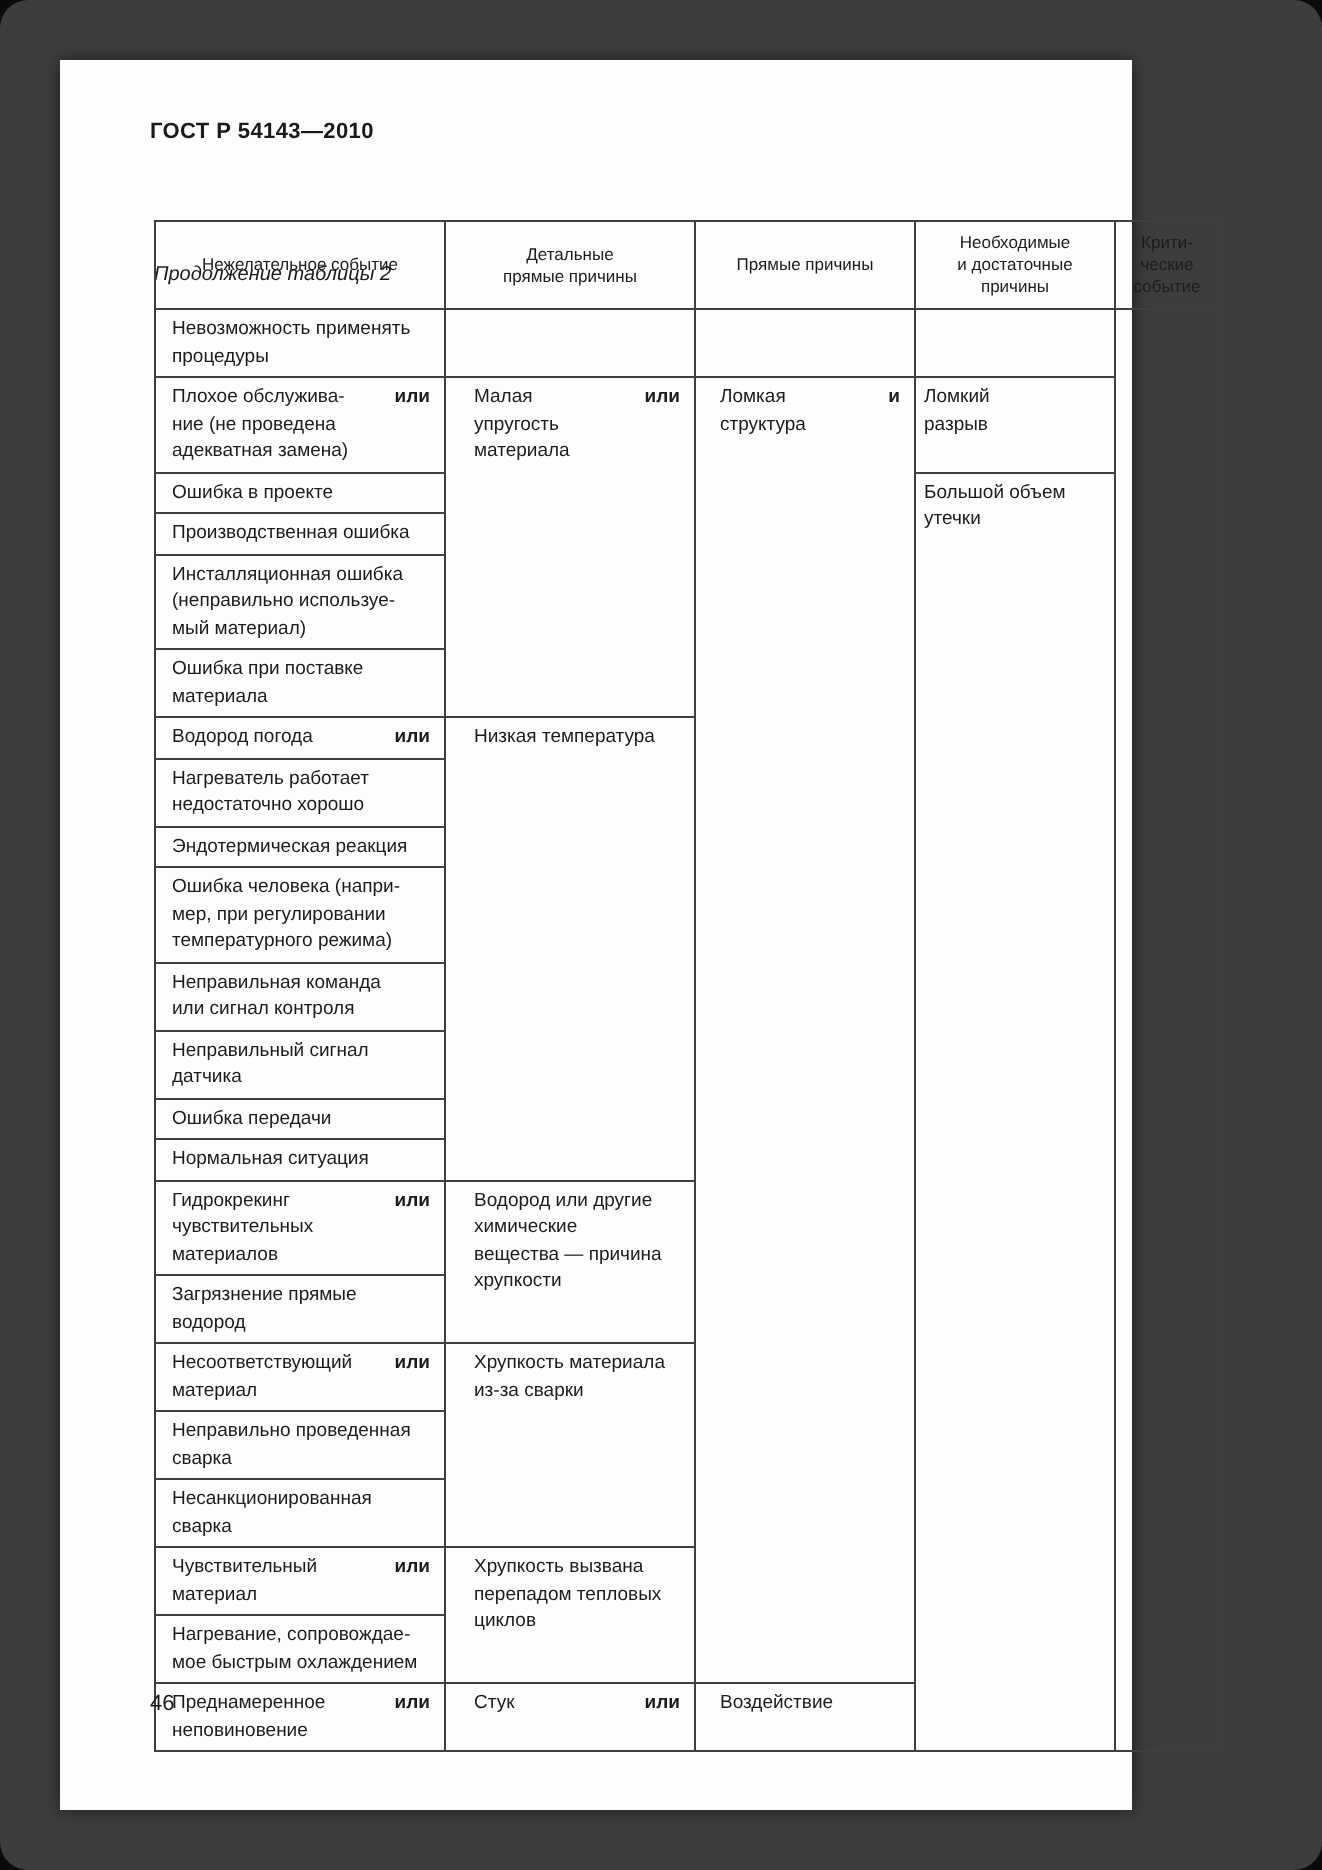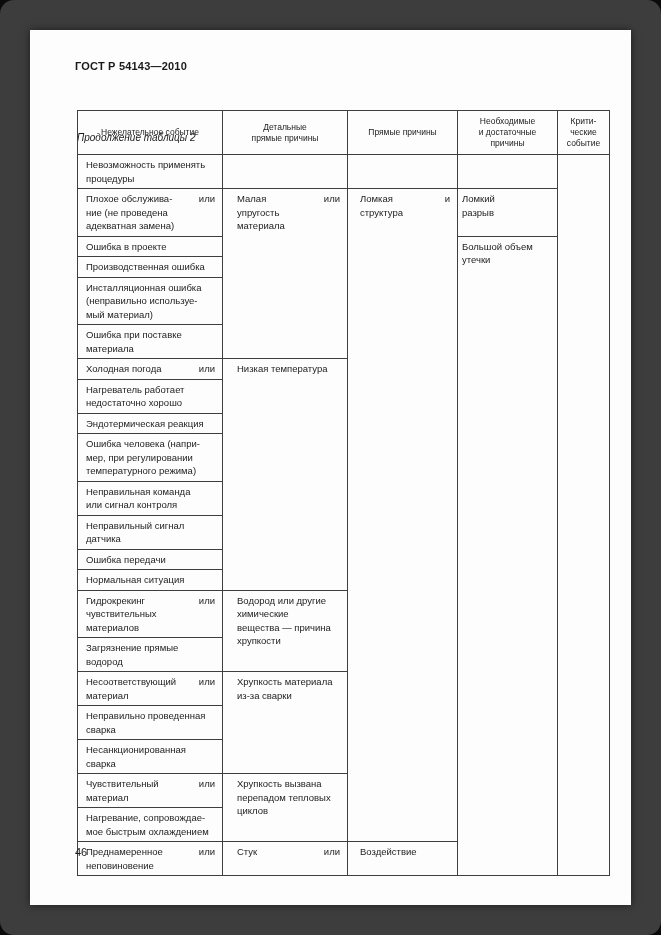--- a/index.html
+++ b/index.html
@@ -6,21 +6,21 @@
   html,body { width:661px; height:935px; }
   body { background:#0b0b0b; font-family:"Liberation Sans", sans-serif; }
   .frame {
     width:661px; height:935px;
     background:#3d3d3d;
     border-radius:14px;
     padding:30px;
     overflow:hidden;
   }
   .page {
-    width:601px; height:875px;
+    width:536px; height:875px;
     background:#fdfdfd;
     position:relative;
     box-shadow:0 0 8px rgba(0,0,0,0.55);
   }
   .doc-number {
     position:absolute; top:30px; left:45px;
     font-size:11px; font-weight:bold; color:#1a1a1a;
     letter-spacing:0.2px;
   }
   .table-caption {
@@ -42,21 +42,21 @@
     white-space:pre-line;
   }
   td {
     font-size:9.5px; line-height:13.5px;
     vertical-align:top;
     padding:3px 7px 3px 8px;
   }
   td.col-1 { padding-left:14px; }
   td.col-2 { padding-left:12px; }
   td.col-3 { padding-left:4px; padding-right:4px; }
-  .or { float:right; padding-left:4px; }
+  .or { float:right; padding-left:4px;font-weight:bold; }
   .cell-text { white-space:pre-line; }
   .page-number {
     position:absolute; top:816px; left:45px;
     font-size:11px; color:#1a1a1a;
   }
 </style>
 </head>
 <body>
 
 <div class="frame">
@@ -117,21 +117,21 @@
           <tr>
             <td class="col-0"><span class="cell-text">Инсталляционная ошибка
 (неправильно используе-
 мый материал)</span></td>
           </tr>
           <tr>
             <td class="col-0"><span class="cell-text">Ошибка при поставке
 материала</span></td>
           </tr>
           <tr>
-            <td class="col-0"><span class="or">или</span><span class="cell-text">Холодная погода</span></td>
+            <td class="col-0"><span class="or">или</span><span class="cell-text">Водород погода</span></td>
             <td rowspan="8" class="col-1"><span class="cell-text">Низкая температура</span></td>
           </tr>
           <tr>
             <td class="col-0"><span class="cell-text">Нагреватель работает
 недостаточно хорошо</span></td>
           </tr>
           <tr>
             <td class="col-0"><span class="cell-text">Эндотермическая реакция</span></td>
           </tr>
           <tr>

